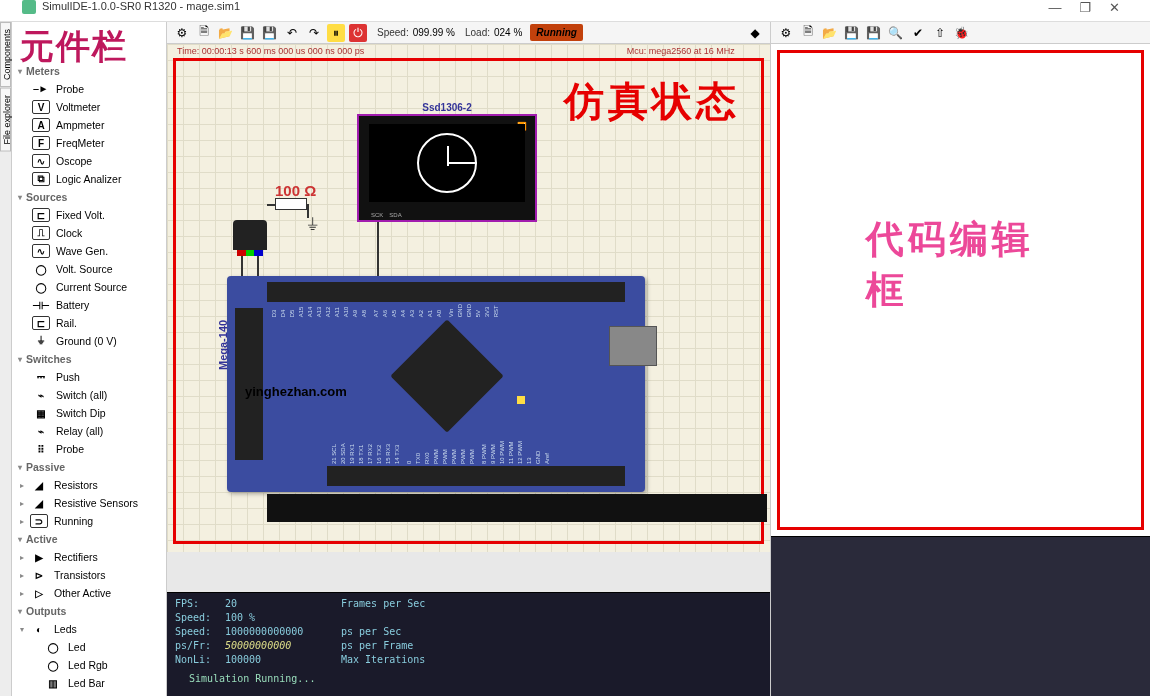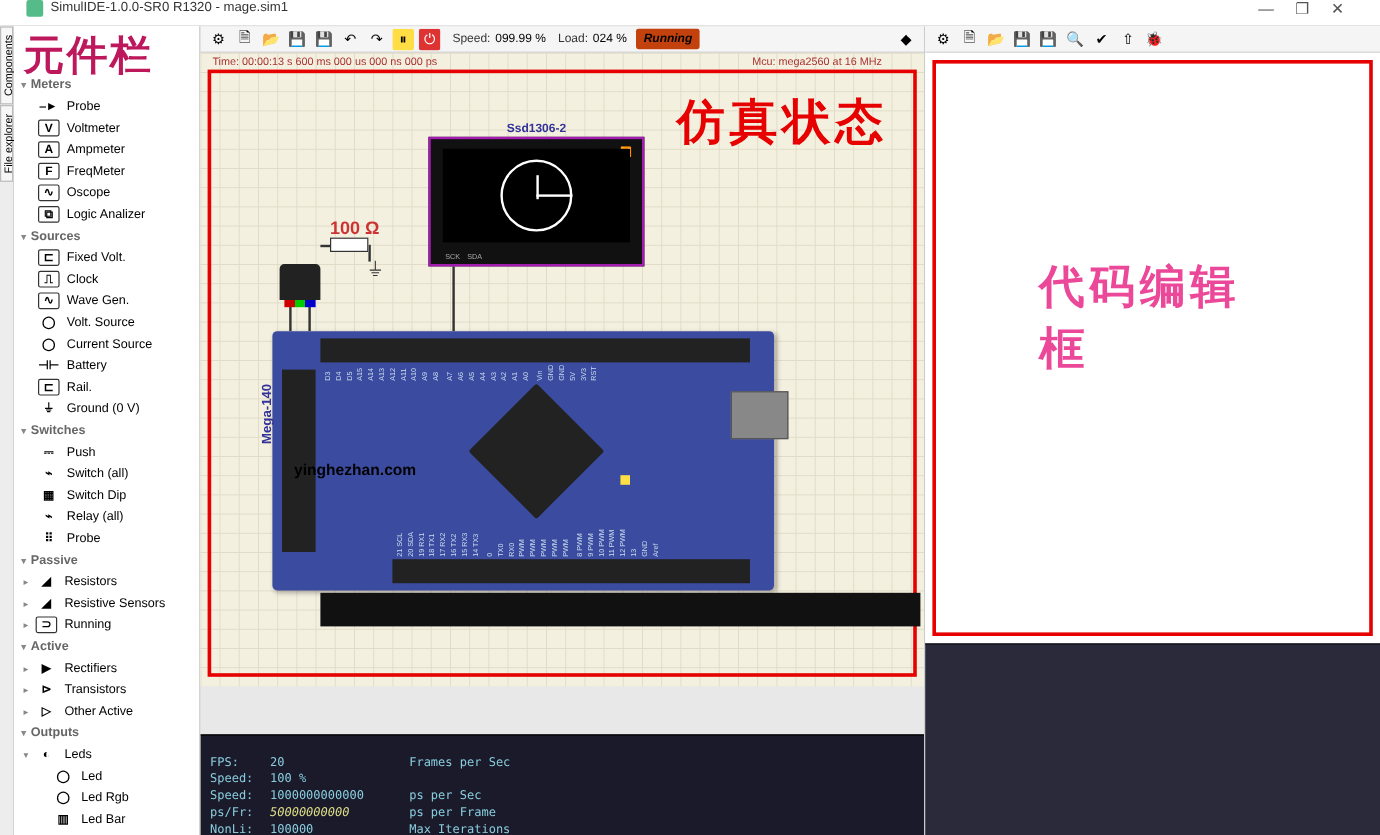--- a/index.html
+++ b/index.html
@@ -68,21 +68,21 @@
   .mega .usb { position: absolute; top: 50px; right: -12px; width: 48px; height: 40px; background: #888; border: 1px solid #555; }
   .mega .chip { position: absolute; top: 60px; left: 180px; width: 80px; height: 80px; background: #222; border-radius: 2px; transform: rotate(45deg); }
   .mega .pinrow { position: absolute; font-size: 6px; color: #cde; display: flex; gap: 3px; }
   .mega .pinrow.top { top: 28px; left: 44px; }
   .mega .pinrow.bot { bottom: 28px; left: 104px; }
   .mega .pinrow span { writing-mode: vertical-rl; transform: rotate(180deg); }
   .mega .dot { position: absolute; top: 120px; left: 290px; width: 8px; height: 8px; background: #fd4; }
   .watermark { position: absolute; top: 340px; left: 78px; font-size: 13px; font-weight: 700; color: #000; z-index: 5; }
   .dark-rail { position: absolute; top: 450px; left: 100px; width: 500px; height: 28px; background: #111; z-index: 2; }
   
-  .console { height: 84px; background: #1a1a2a; color: #9db; font-family: Consolas, monospace; font-size: 10px; padding: 16px 8px; overflow: hidden; border-top: 1px solid #000; margin-top: 40px; }
+  .console { height: 104px; background: #1a1a2a; color: #9db; font-family: Consolas, monospace; font-size: 10px; padding: 4px 8px; overflow: hidden; border-top: 1px solid #000; margin-top: 40px; }
   .console .row { display: flex; gap: 6px; line-height: 14px; }
   .console .k { color: #8cd; width: 44px; }
   .console .v { color: #8cd; width: 110px; }
   .console .u { color: #8cd; }
   .console .v.hl { color: #dd8; font-style: italic; }
   .console .msg { margin-top: 6px; padding-left: 14px; color: #9db; }
   
   .right { width: 380px; display: flex; flex-direction: column; border-left: 1px solid #ccc; background: #fff; }
   .right .toolbar { background: #f5f5f5; }
   .code-area { flex: 1; position: relative; background: #fff; }

